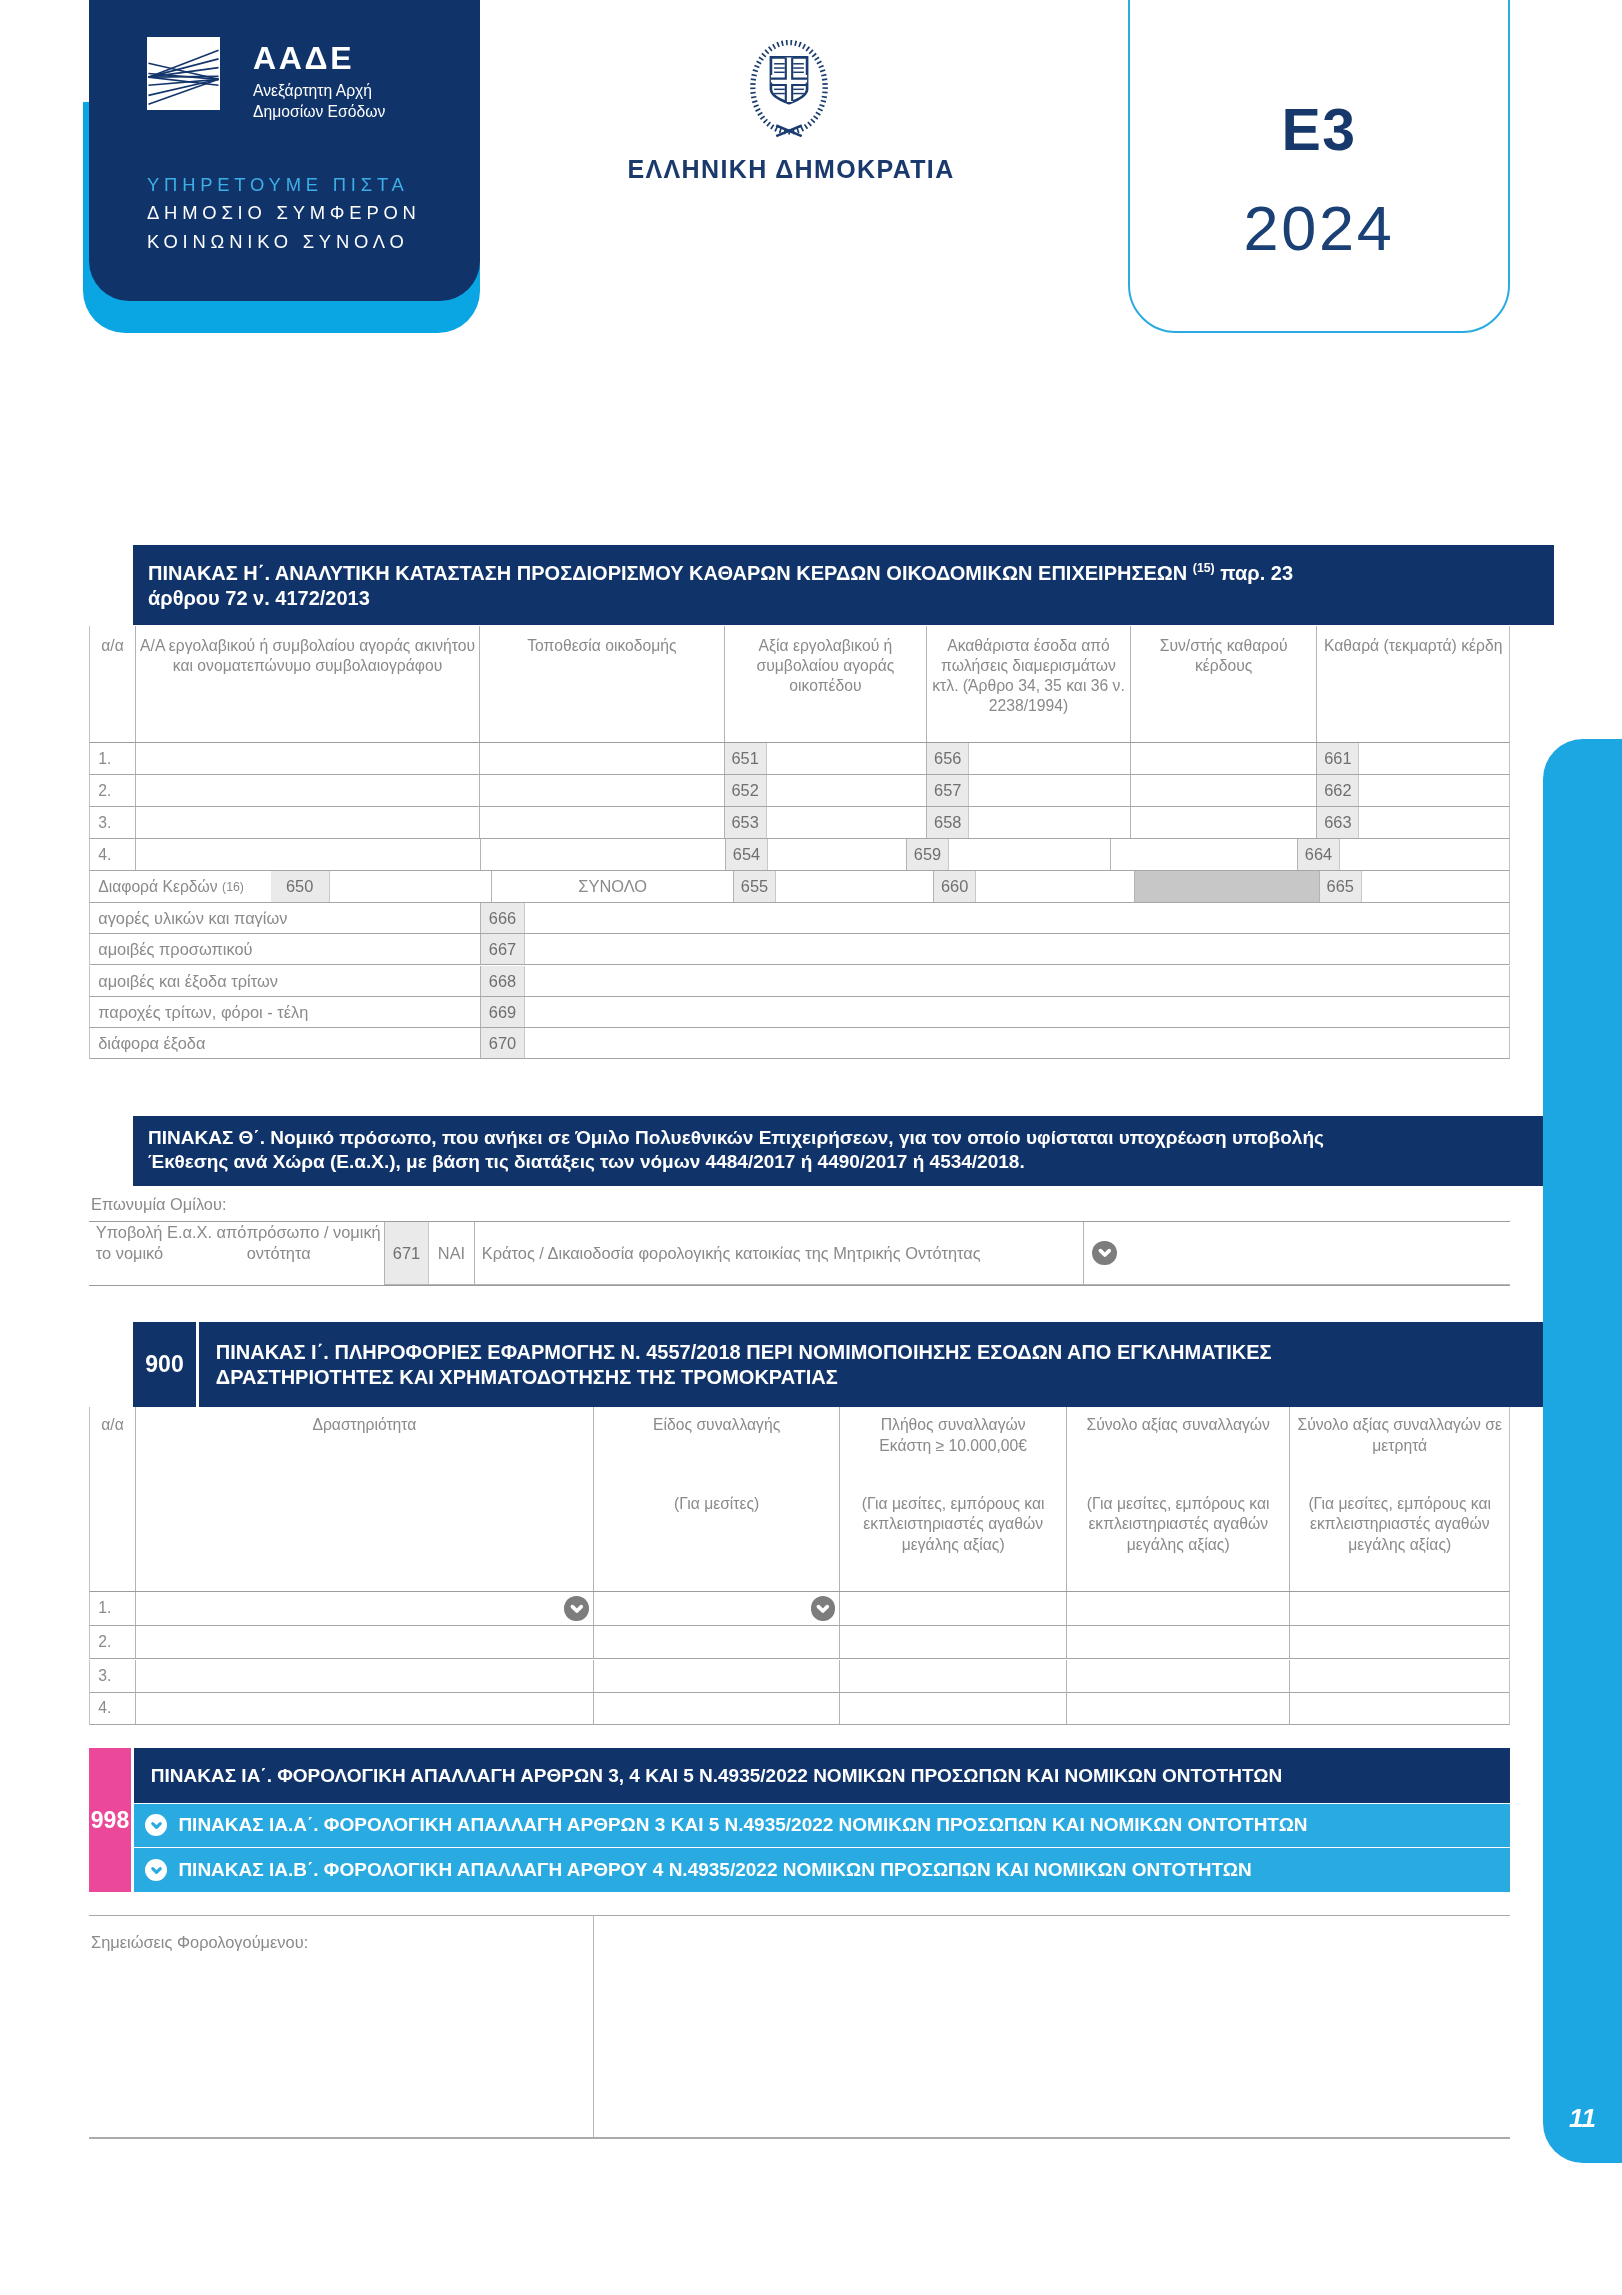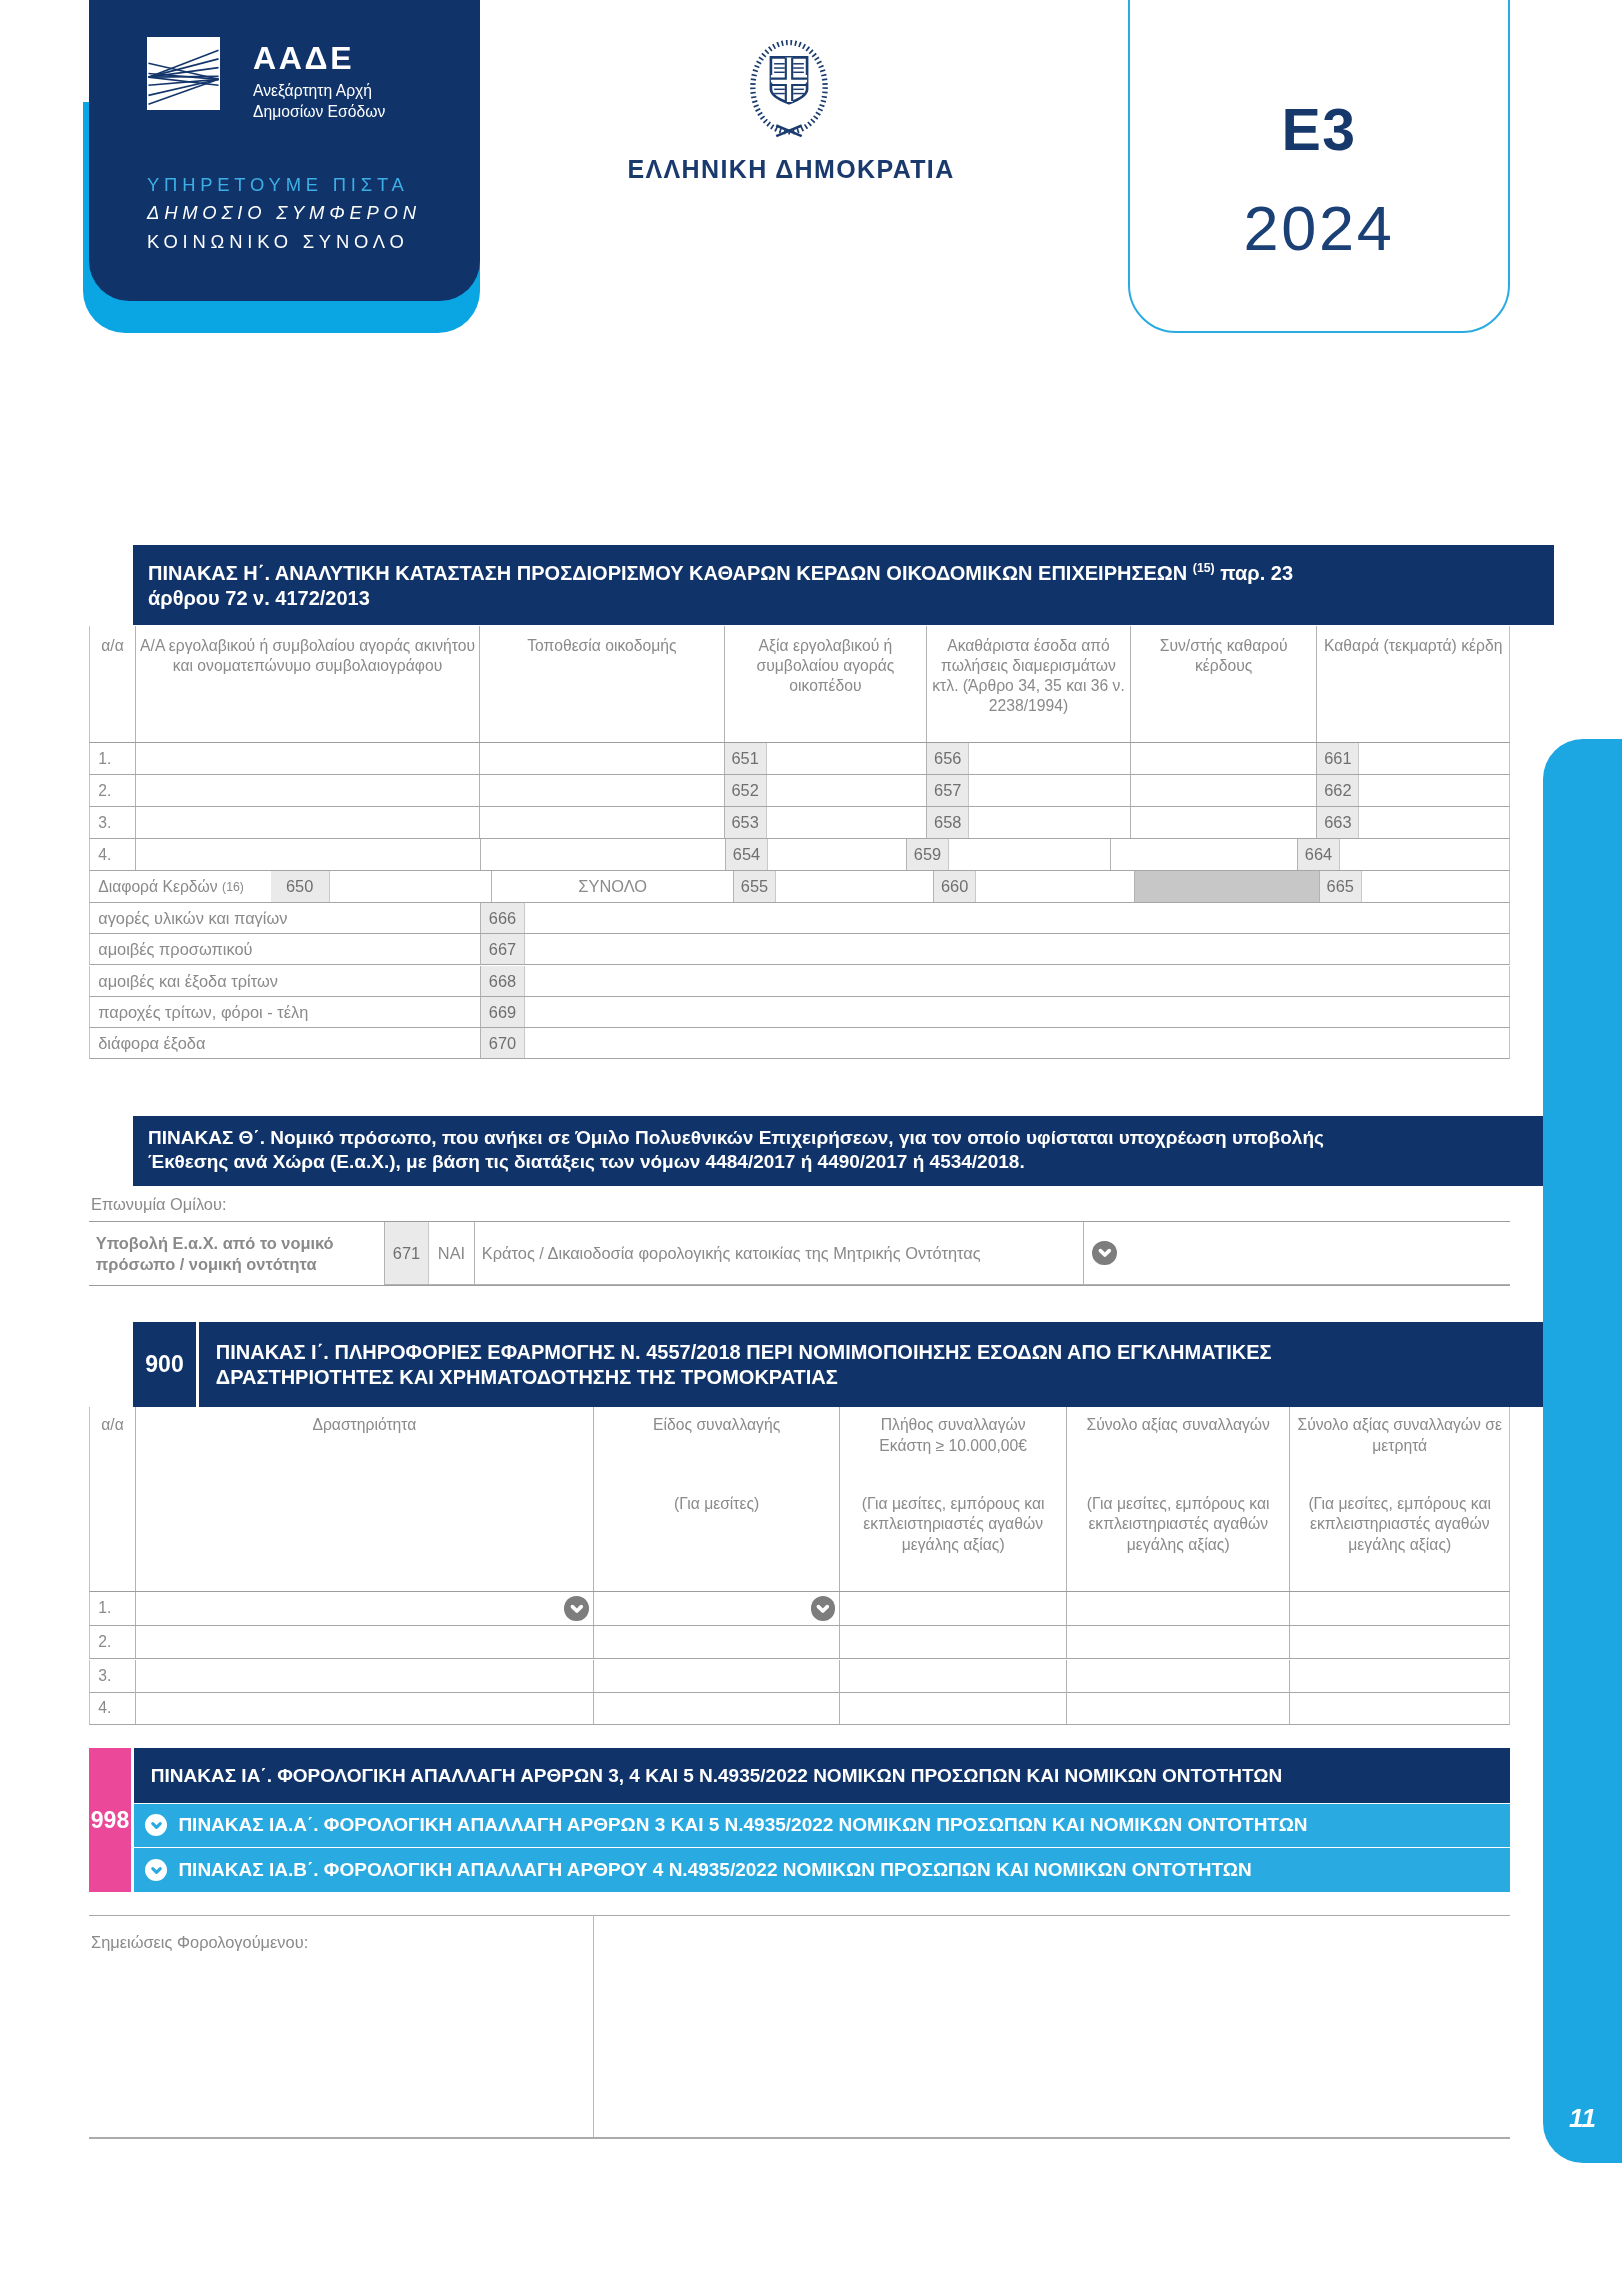--- a/index.html
+++ b/index.html
@@ -10,21 +10,21 @@
   .logo-underlay{left:83px;top:102px;width:397px;height:231px;background:#0AA6E4;
                  border-radius:0 0 42px 42px;}
   .logo-block{left:89px;top:0;width:391px;height:301px;background:#10346A;
               border-radius:0 0 40px 40px;color:#fff;}
   .logo-square{position:absolute;left:58px;top:37px;width:73px;height:73px;}
   .brand{position:absolute;left:164px;top:40px;font-size:32px;font-weight:bold;letter-spacing:2.7px;}
   .brand-sub1{position:absolute;left:164px;top:82px;font-size:15.7px;}
   .brand-sub2{position:absolute;left:164px;top:103px;font-size:15.7px;}
   .motto{position:absolute;left:58px;font-size:18.4px;letter-spacing:4.8px;white-space:nowrap;}
   .motto1{top:174px;color:#3DAFE6;}
-  .motto2{top:202px;color:#fff;font-style:italic;}
+  .motto2{top:202px;color:#fff;}
   .motto3{top:231px;color:#fff;}
   
   .emblem{left:733px;top:34px;width:112px;height:117px;}
   .republic{left:566px;top:155px;width:450px;text-align:center;font-size:25px;font-weight:bold;
             letter-spacing:1.4px;color:#1A3A6E;}
   
   .badge{left:1128px;top:-50px;width:382px;height:383px;border:2.7px solid #29ABE2;
          border-radius:0 0 48px 48px;}
   .badge-code{position:absolute;left:0;top:144px;width:100%;text-align:center;font-size:59px;
               font-weight:bold;color:#16386B;letter-spacing:1.4px;}
@@ -60,22 +60,22 @@
              border-right:1.4px solid #B3B3B3;}
   .exp-code{width:44px;}
   .shaded{background:#C7C7C7;}
   .sum-label{display:flex;align-items:center;padding-left:8.2px;}
   .sum-center{display:flex;align-items:center;justify-content:center;font-size:16.4px;}
   
   .th-band{left:89px;top:1116px;width:1421px;height:70px;padding:9.5px 15px;font-size:19px;line-height:24.5px;}
   .th-group{left:91px;top:1195px;font-size:16.4px;color:#8A8A8A;}
   .th-table{left:89px;top:1221px;width:1421px;height:65px;border-top:1.4px solid #9C9C9C;
             border-bottom:1.4px solid #9C9C9C;display:flex;font-size:16.4px;color:#8A8A8A;}
-  .th-label{width:296px;border-right:1.4px solid #B3B3B3;display:flex;flex-direction:column;
-            justify-content:center;padding-left:6.8px;box-sizing:border-box;line-height:21px;font-weight:bold;}
+  .th-label{width:296px;border-right:1.4px solid #B3B3B3;display:flex;flex-direction:row;
+            justify-content:center;padding-left:6.8px;box-sizing:border-box;line-height:21px;}
   .th-right{flex:1;display:flex;flex-direction:column;}
   .th-r{flex:1;display:flex;}
   .th-r.first{border-bottom:1.4px solid #B3B3B3;}
   .th-code{width:44px;background:#EAEAEA;color:#6F6F6F;display:flex;align-items:center;justify-content:center;
            border-right:1.4px solid #C9C9C9;box-sizing:border-box;}
   .th-ans{width:46px;display:flex;align-items:center;justify-content:center;border-right:1.4px solid #B3B3B3;box-sizing:border-box;}
   .th-desc{width:609px;display:flex;align-items:center;padding-left:6.8px;border-right:1.4px solid #B3B3B3;box-sizing:border-box;}
   .th-dd{flex:1;display:flex;align-items:center;padding-left:8.2px;}
   
   .i-band{left:89px;top:1322px;width:1421px;height:85px;display:flex;}

